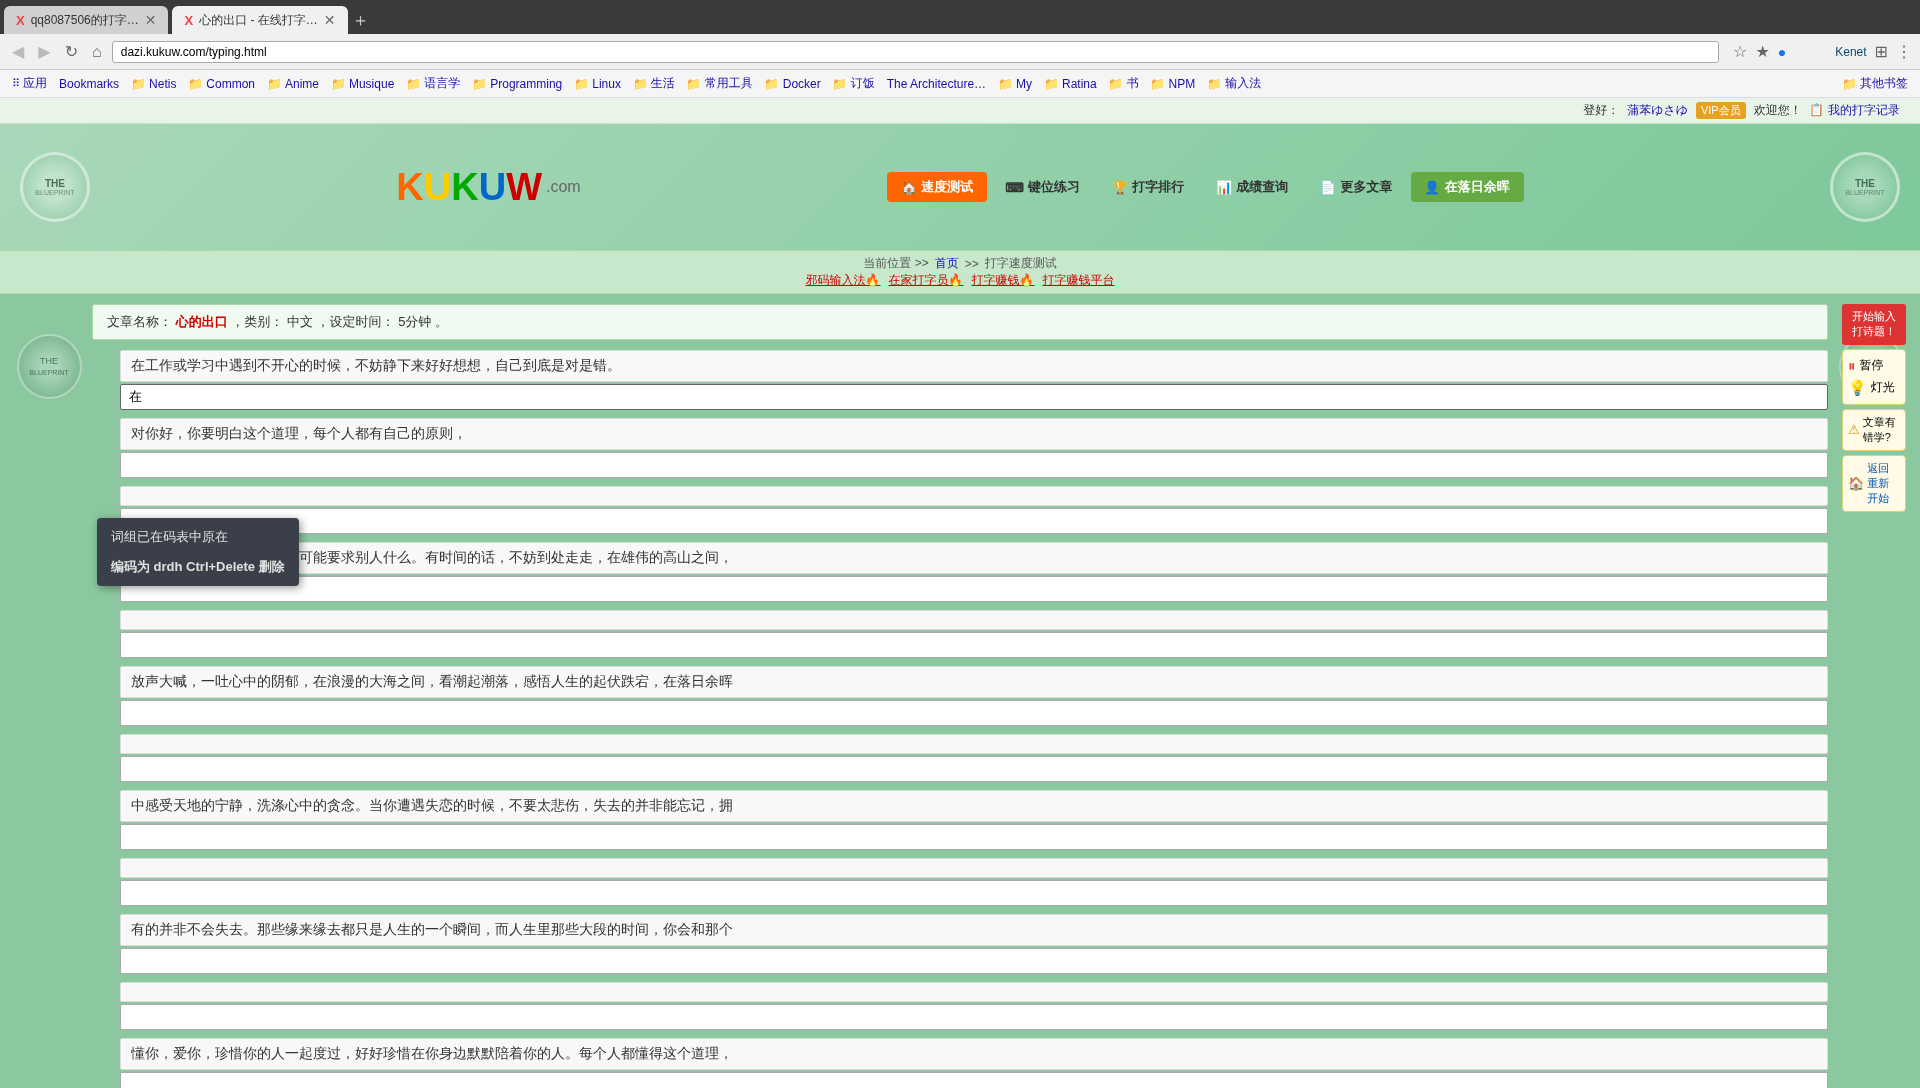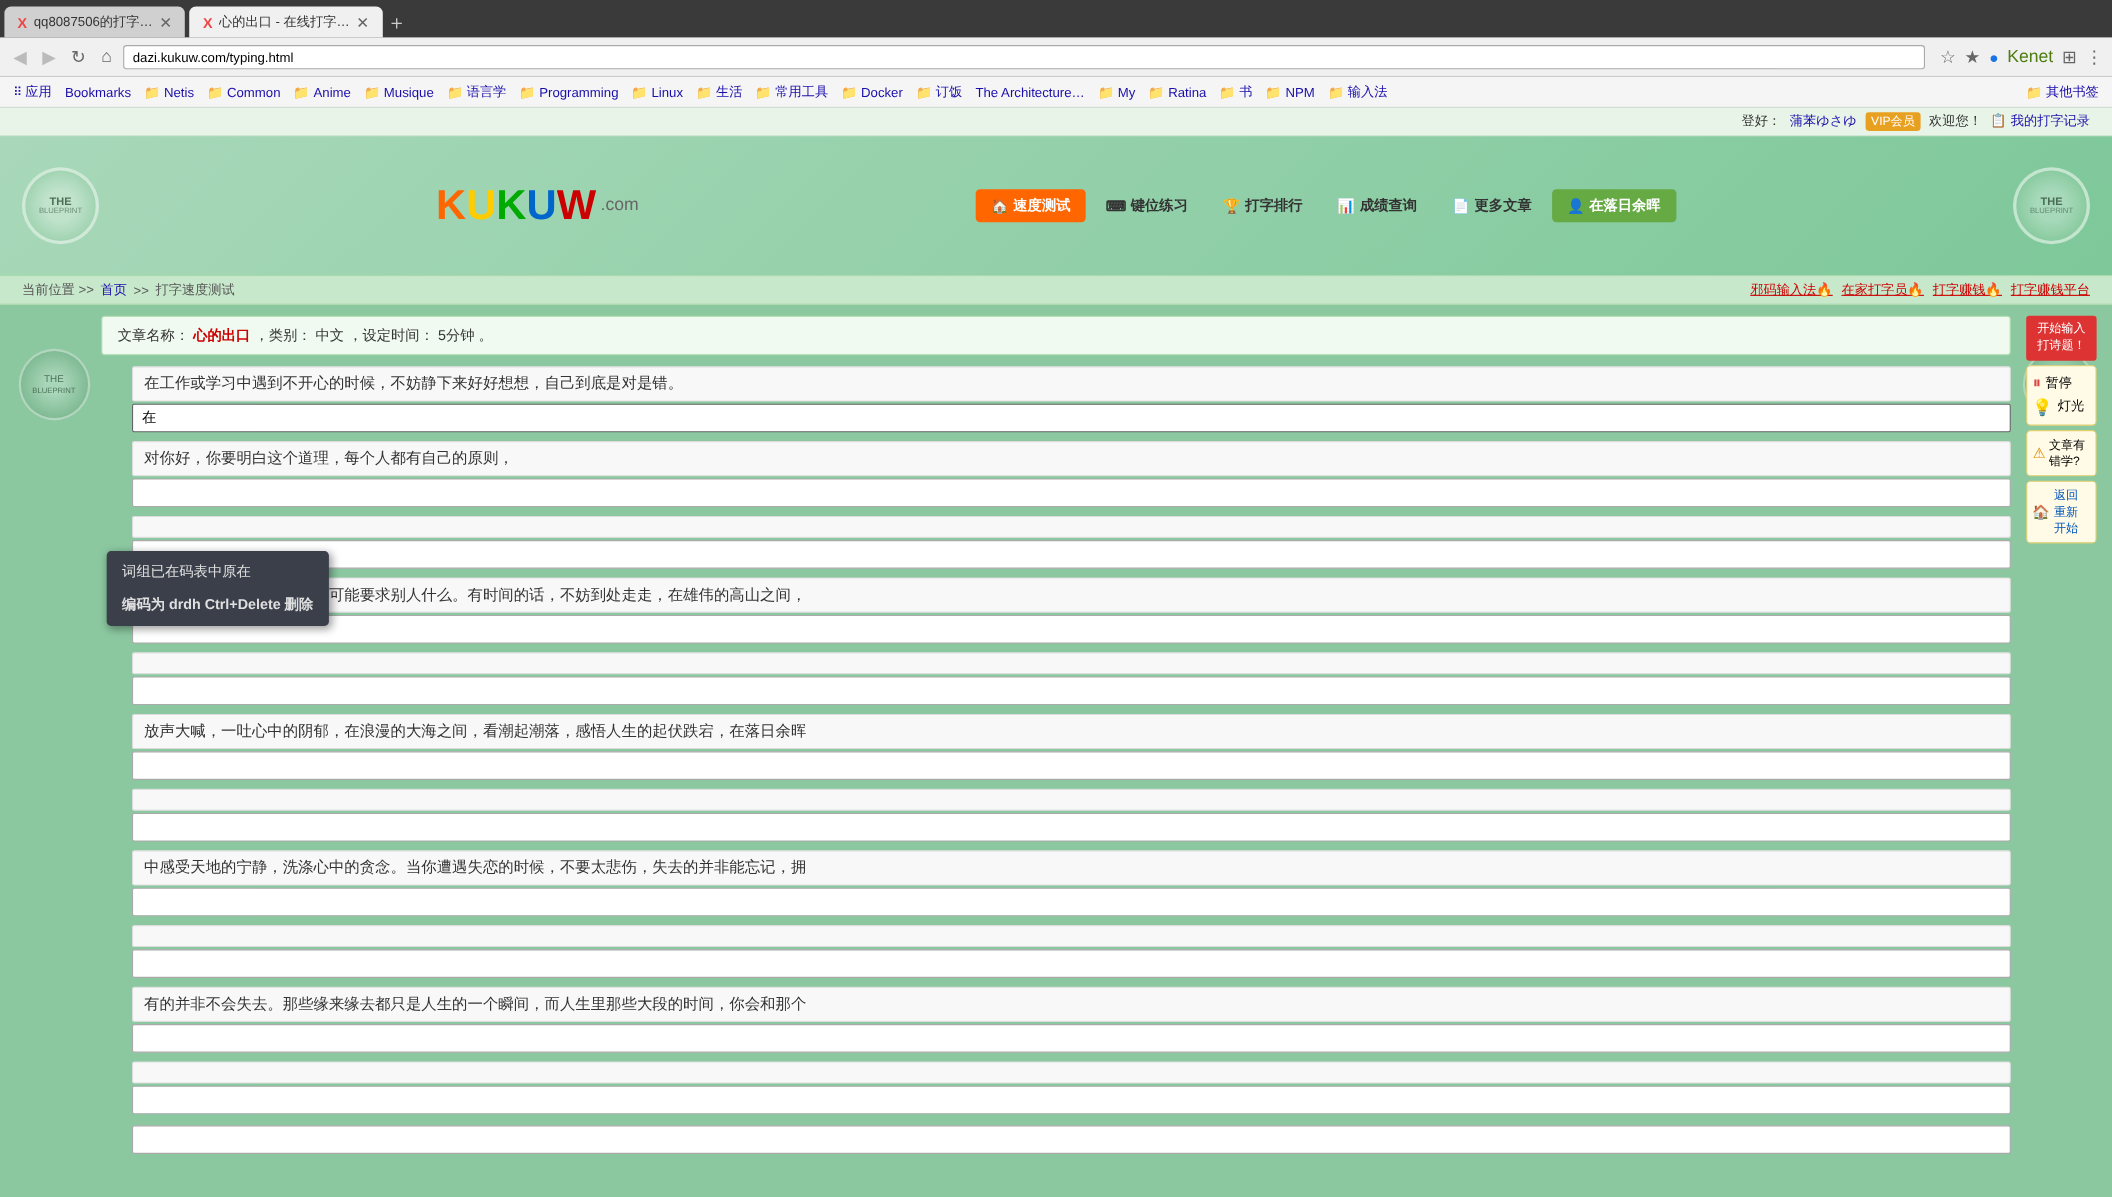--- a/index.html
+++ b/index.html
@@ -12,21 +12,21 @@
     .tab.active { background: #f0f0f0; }
     .tab-close { color: #666; font-size: 14px; cursor: pointer; }
     .tab-new { color: #ccc; font-size: 18px; margin-left: 4px; cursor: pointer; }
 
     .nav-bar { display: flex; align-items: center; background: #f0f0f0; padding: 4px 8px; gap: 6px; height: 36px; border-bottom: 1px solid #ccc; }
     .nav-btn { background: none; border: none; cursor: pointer; color: #666; font-size: 16px; padding: 2px 4px; }
     .nav-btn:disabled { color: #bbb; }
     .address-bar { flex: 1; border: 1px solid #aaa; border-radius: 3px; padding: 3px 8px; font-size: 12px; background: white; }
     .nav-icons { display: flex; align-items: center; gap: 8px; margin-left: 8px; }
     .nav-icon { font-size: 16px; color: #666; cursor: pointer; }
-    .user-label { color: #4d7c0f; font-size: 16px; }
+    .user-label { color: #0c4a6e; font-size: 12px; margin-left: 41px; }
 
     .bookmarks-bar { display: flex; align-items: center; background: #f5f5f5; padding: 3px 8px; gap: 4px; height: 28px; border-bottom: 1px solid #ddd; font-size: 12px; overflow: hidden; }
     .bm-item { color: #1a0dab; cursor: pointer; white-space: nowrap; padding: 1px 4px; display: flex; align-items: center; gap: 3px; }
     .bm-icon { font-size: 11px; }
 
     
     .page-wrapper { background: #8bc8a0; min-height: calc(1088px - 98px); }
 
     .top-login-bar { background: #e8f4e8; padding: 4px 20px; display: flex; justify-content: flex-end; align-items: center; font-size: 12px; gap: 8px; border-bottom: 1px solid #c8e0c8; }
     .login-link { color: #1a0dab; cursor: pointer; }
@@ -39,21 +39,21 @@
     .logo-k2 { color: #00aa00; }
     .logo-u2 { color: #0066cc; }
     .logo-w { color: #cc0000; }
     .logo-com { color: #666; font-size: 16px; font-weight: normal; }
 
     .main-nav { display: flex; gap: 4px; align-items: center; }
     .main-nav-item { display: flex; align-items: center; gap: 4px; padding: 6px 14px; border-radius: 4px; cursor: pointer; font-size: 13px; color: #333; font-weight: bold; }
     .main-nav-item.active { background: #ff6600; color: white; }
     .main-nav-item.green { background: #66aa44; color: white; }
 
-    .breadcrumb-bar { background: #c8e8cc; padding: 4px 20px; font-size: 12px; color: #555; border-top: 1px solid #aadaaa; border-bottom: 1px solid #aadaaa; display: flex; justify-content: space-between; align-items: center; }
+    .breadcrumb-bar { background: #c8e8cc; padding: 4px 20px; font-size: 12px; color: #555; border-top: 1px solid #aadaaa; border-bottom: 1px solid #aadaaa; display: flex; justify-content: space-between; align-items: center; flex-direction: column; }
     .breadcrumb-link { color: #1a0dab; cursor: pointer; }
 
     .article-info { background: #f0faf0; border: 1px solid #aadaaa; padding: 8px 14px; margin-bottom: 10px; font-size: 13px; color: #333; border-radius: 3px; }
     .article-title { color: #cc0000; font-weight: bold; }
 
     .typing-line-group { margin-bottom: 8px; padding-left: 28px; }
     .text-line { background: #f8f8f8; border: 1px solid #ddd; padding: 6px 10px; font-size: 14px; color: #333; min-height: 32px; border-radius: 2px; }
     .input-line { background: white; border: 1px solid #aaa; padding: 4px 8px; width: 100%; font-size: 13px; min-height: 26px; border-radius: 2px; margin-top: 2px; }
     .input-line.active { border-color: #666; }
 
@@ -343,20 +343,21 @@
           <div class="text-line">有的并非不会失去。那些缘来缘去都只是人生的一个瞬间，而人生里那些大段的时间，你会和那个</div>
           <input class="input-line" value="" style="">
         </div>
 
         <div class="typing-line-group">
           <div class="text-line" style="min-height:20px;"></div>
           <input class="input-line" value="" style="">
         </div>
 
         <div class="typing-line-group">
+          <div class="text-line">懂你，爱你，珍惜你的人一起度过，好好珍惜在你身边默默陪着你的人。每个人都懂得这个道理，</div>
           <input class="input-line" value="" style="">
         </div>
 
       </div>
     </div>
 
     <div style="width:64px; position:absolute; right:14px; top:10px; display:flex; flex-direction:column; gap:4px;">
 
       <div style="background:#dd3333; color:white; padding:5px 6px; font-size:11px; text-align:center; border-radius:3px; cursor:pointer; line-height:1.4;">
         <span>开始输入打诗题！</span>

